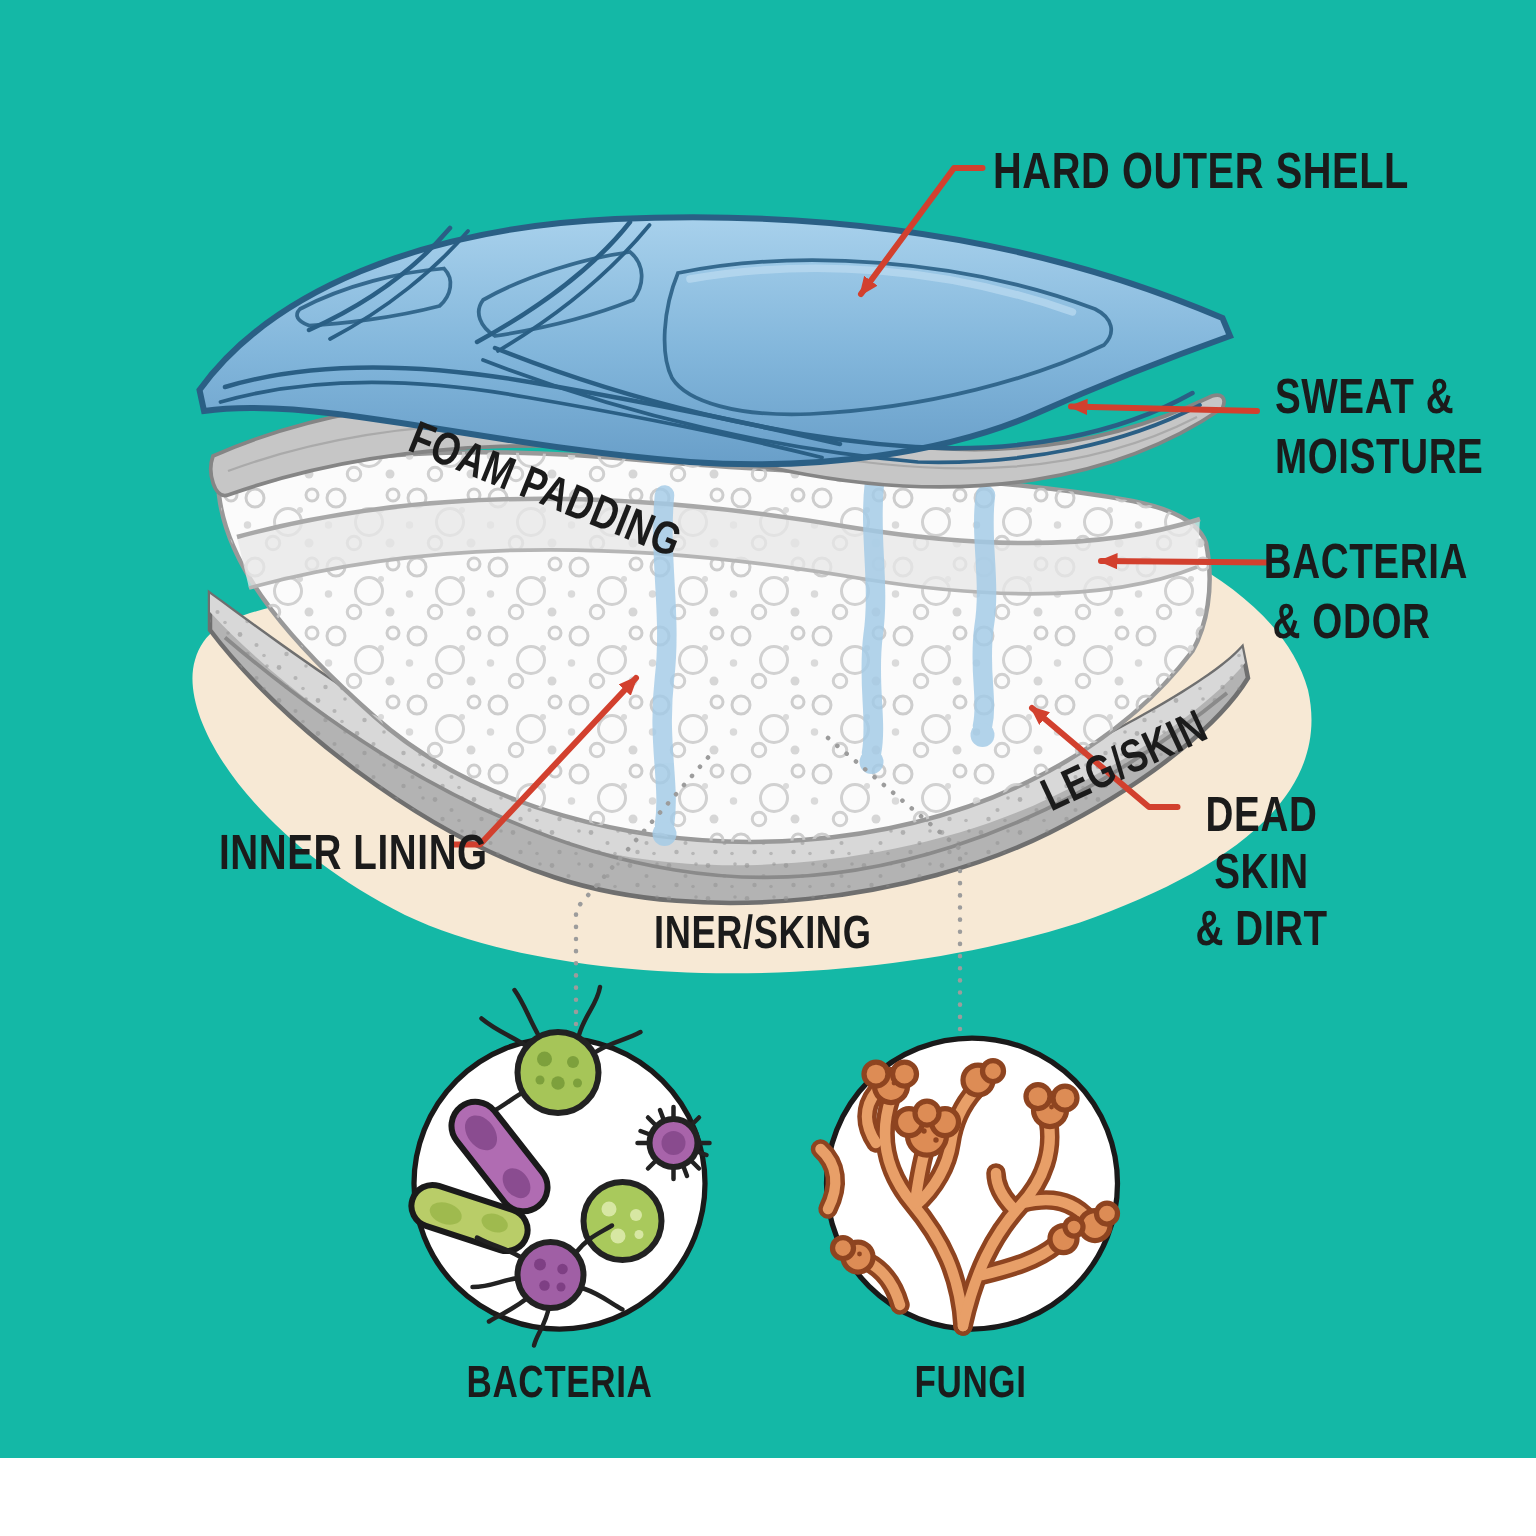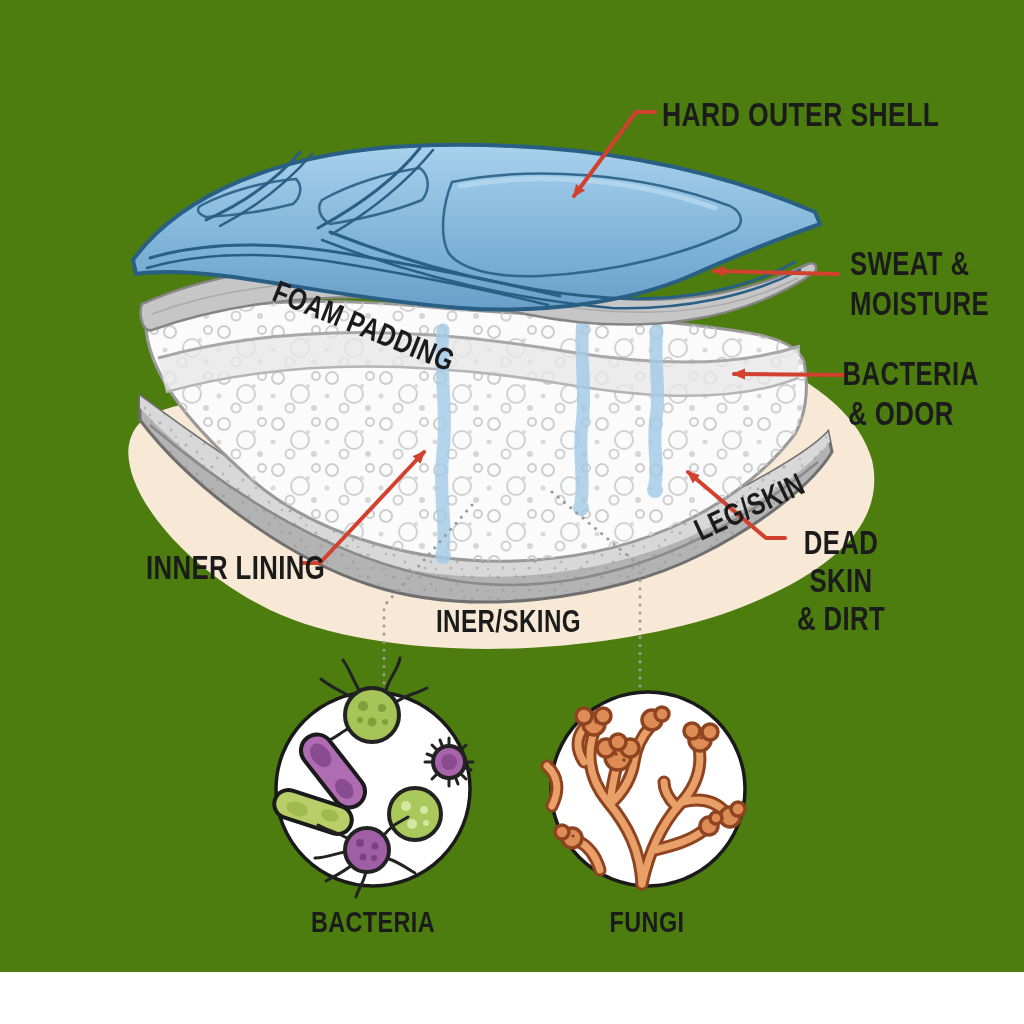--- a/index.html
+++ b/index.html
@@ -1,16 +1,16 @@
 <!DOCTYPE html>
 <html><head>
 <meta charset="utf-8">
 <style>
   html,body{margin:0;padding:0;background:#ffffff;}
-  #canvas{position:relative;width:1024px;height:972px;background:#4d7c0f;overflow:hidden;
+  #canvas{position:relative;width:1024px;height:972px;background:#14b8a6;overflow:hidden;
           font-family:"Liberation Sans","DejaVu Sans",sans-serif;}
   #art{position:absolute;left:0;top:0;}
   .lbl{position:absolute;font-weight:600;font-size:33px;color:#1b1b1b;white-space:nowrap;
        letter-spacing:.5px;transform-origin:0 0;transform:scaleX(.78);line-height:40px;}
   .lbl.center{text-align:center;transform-origin:50% 0;white-space:normal;}
   .lbl .ln{display:block;}
   #lbl-hos{left:662px;top:94px;font-size:34px;}
   #lbl-sweat{left:850px;top:244px;}
   #lbl-bact{left:826px;top:354px;width:150px;}
   #lbl-leg{left:688px;top:514px;font-size:31px;transform:rotate(-25deg) scaleX(.78);}

